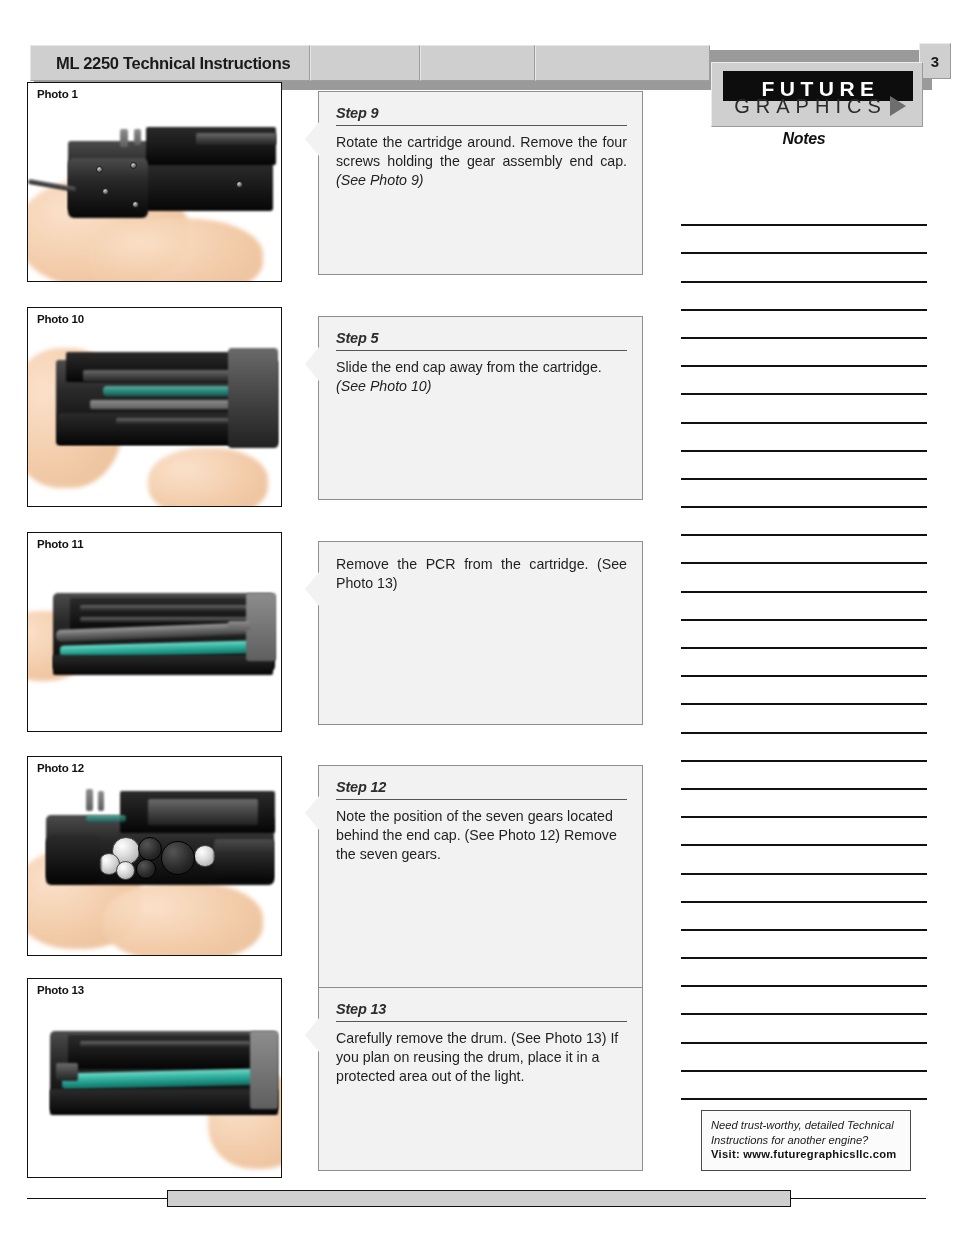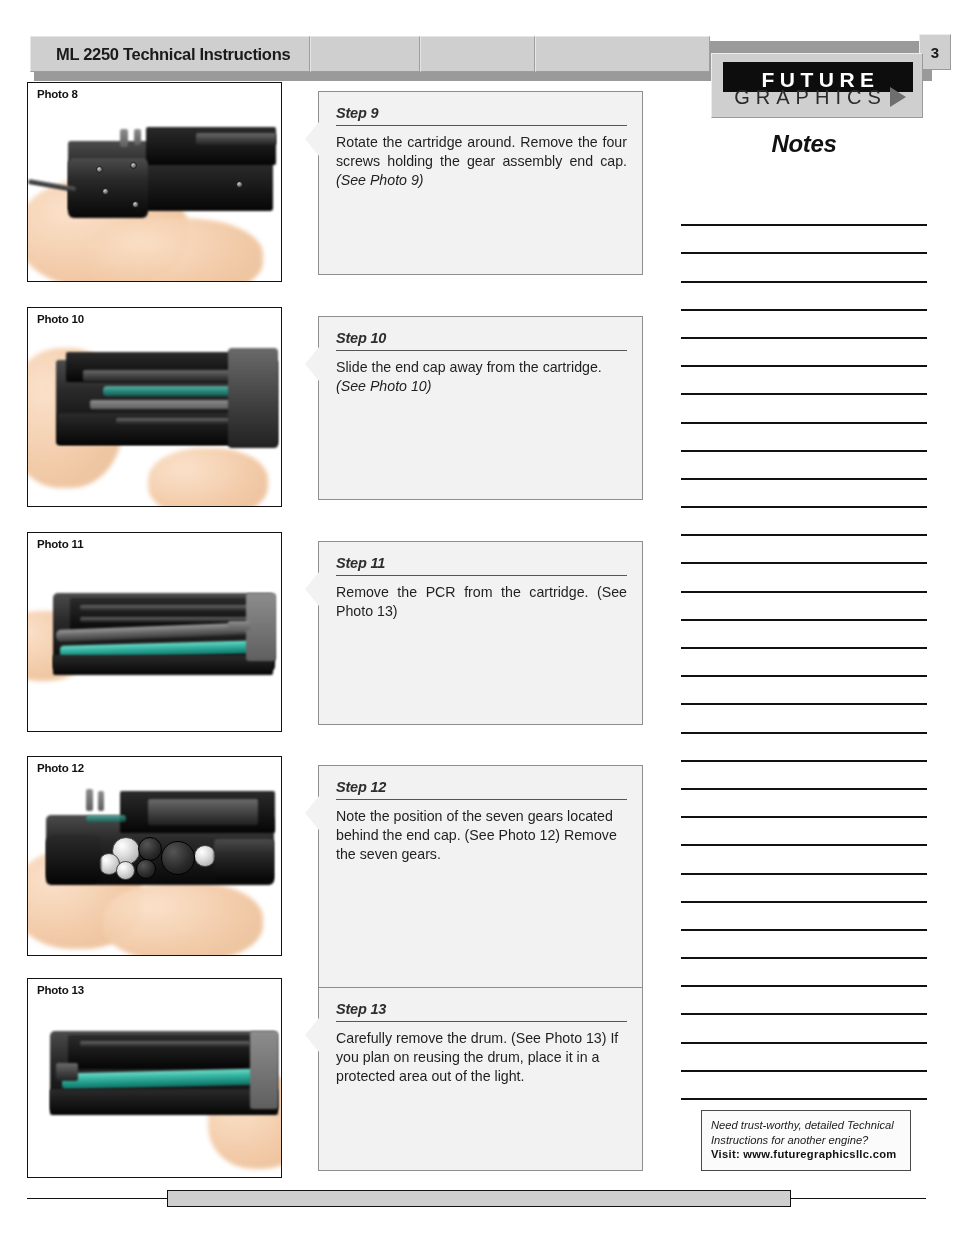--- a/index.html
+++ b/index.html
@@ -11,21 +11,21 @@
     width: 954px; height: 1235px;
     position: relative;
     font-family: "Liberation Sans", sans-serif;
     color: #1a1a1a;
     overflow: hidden;
   }
 
   
   #header {
     position: absolute;
-    left: 30px; top: 36px;
+    left: 30px; top: 45px;
     width: 898px; height: 40px; padding-left: 28px;
   }
   .hdr-shadow {
     position: absolute;
     left: 4px; top: 5px;
     width: 100%; height: 100%;
     background: #9a9a9a;
   }
   .hdr-seg {
     position: absolute;
@@ -187,21 +187,21 @@
   .step-body i { font-style: italic; }
 
   
   #notes-col {
     position: absolute;
     left: 681px; top: 130px;
     width: 246px;
   }
   #notes-title {
     text-align: center;
-    font-size: 24px;
+    font-size: 16px;
     font-weight: bold;
     font-style: italic;
     color: #111;
     letter-spacing: -0.3px;
   }
   #notes-lines {
     position: absolute;
     left: 681px; top: 198px;
     width: 246px;
   }
@@ -349,21 +349,21 @@
       <div class="screw" style="left:208px;top:98px;"></div>
       <div class="cart-mid blur-soft" style="left:0px;top:100px;width:48px;height:5px;transform:rotate(10deg);"></div>
     </div>
   </div>
   <div class="step-box" style="height:184px">
     <div class="step-notch-outline"></div>
     <div class="step-notch"></div>
     <div class="step-title">Step 9</div>
     <div class="step-body"><span>Rotate the cartridge around. Remove the four screws holding the gear assembly end cap. </span><i>(See Photo 9)</i></div>
   </div>
-  <div class="photo-label">Photo 8</div>
+  <div class="photo-label">Photo 1</div>
 </div>
 
 <div class="row" style="top:307px">
   <div class="photo-box">
     <div class="photo-art">
       <div class="ph-bg"></div>
       <div class="hand" style="left:-20px;top:40px;width:115px;height:140px;"></div>
       <div class="hand" style="left:120px;top:140px;width:120px;height:70px;"></div>
       <div class="cart-body blur-soft" style="left:28px;top:52px;width:222px;height:85px;"></div>
       <div class="cart-dark blur-soft" style="left:38px;top:44px;width:210px;height:30px;"></div>
@@ -371,21 +371,21 @@
       <div class="drum-green blur-soft" style="left:75px;top:78px;width:160px;height:10px;opacity:.75"></div>
       <div class="cart-light blur-soft" style="left:62px;top:92px;width:175px;height:9px;"></div>
       <div class="cart-dark blur-soft" style="left:30px;top:105px;width:215px;height:32px;"></div>
       <div class="cart-mid blur-soft" style="left:88px;top:110px;width:150px;height:6px;"></div>
       <div class="cart-mid blur-soft" style="left:200px;top:40px;width:50px;height:100px;border-radius:4px;"></div>
     </div>
   </div>
   <div class="step-box" style="height:184px">
     <div class="step-notch-outline"></div>
     <div class="step-notch"></div>
-    <div class="step-title">Step 10</div>
+    <div class="step-title">Step 5</div>
     <div class="step-body left"><span>Slide the end cap away from the cartridge. </span><i>(See Photo 10)</i></div>
   </div>
   <div class="photo-label">Photo 10</div>
 </div>
 
 <div class="row" style="top:532px">
   <div class="photo-box">
     <div class="photo-art">
       <div class="ph-bg"></div>
       <div class="hand" style="left:-30px;top:78px;width:90px;height:70px;"></div>
@@ -396,21 +396,20 @@
       <div class="pcr-roll blur-soft" style="left:28px;top:93px;width:205px;height:12px;transform:rotate(-2.2deg);"></div>
       <div class="drum-green blur-soft" style="left:32px;top:110px;width:200px;height:13px;transform:rotate(-1.6deg);"></div>
       <div class="cart-dark blur-soft" style="left:25px;top:122px;width:220px;height:20px;"></div>
       <div class="cart-light blur-soft" style="left:218px;top:60px;width:30px;height:68px;border-radius:3px;"></div>
       <div class="cart-light blur-soft" style="left:200px;top:88px;width:22px;height:9px;"></div>
     </div>
   </div>
   <div class="step-box" style="height:184px">
     <div class="step-notch-outline"></div>
     <div class="step-notch"></div>
-    <div class="step-title">Step 11</div>
     <div class="step-body">Remove the PCR from the cartridge. (See Photo 13)</div>
   </div>
   <div class="photo-label">Photo 11</div>
 </div>
 
 <div class="row" style="top:756px">
   <div class="photo-box">
     <div class="photo-art">
       <div class="ph-bg"></div>
       <div class="hand" style="left:-15px;top:92px;width:130px;height:100px;"></div>

